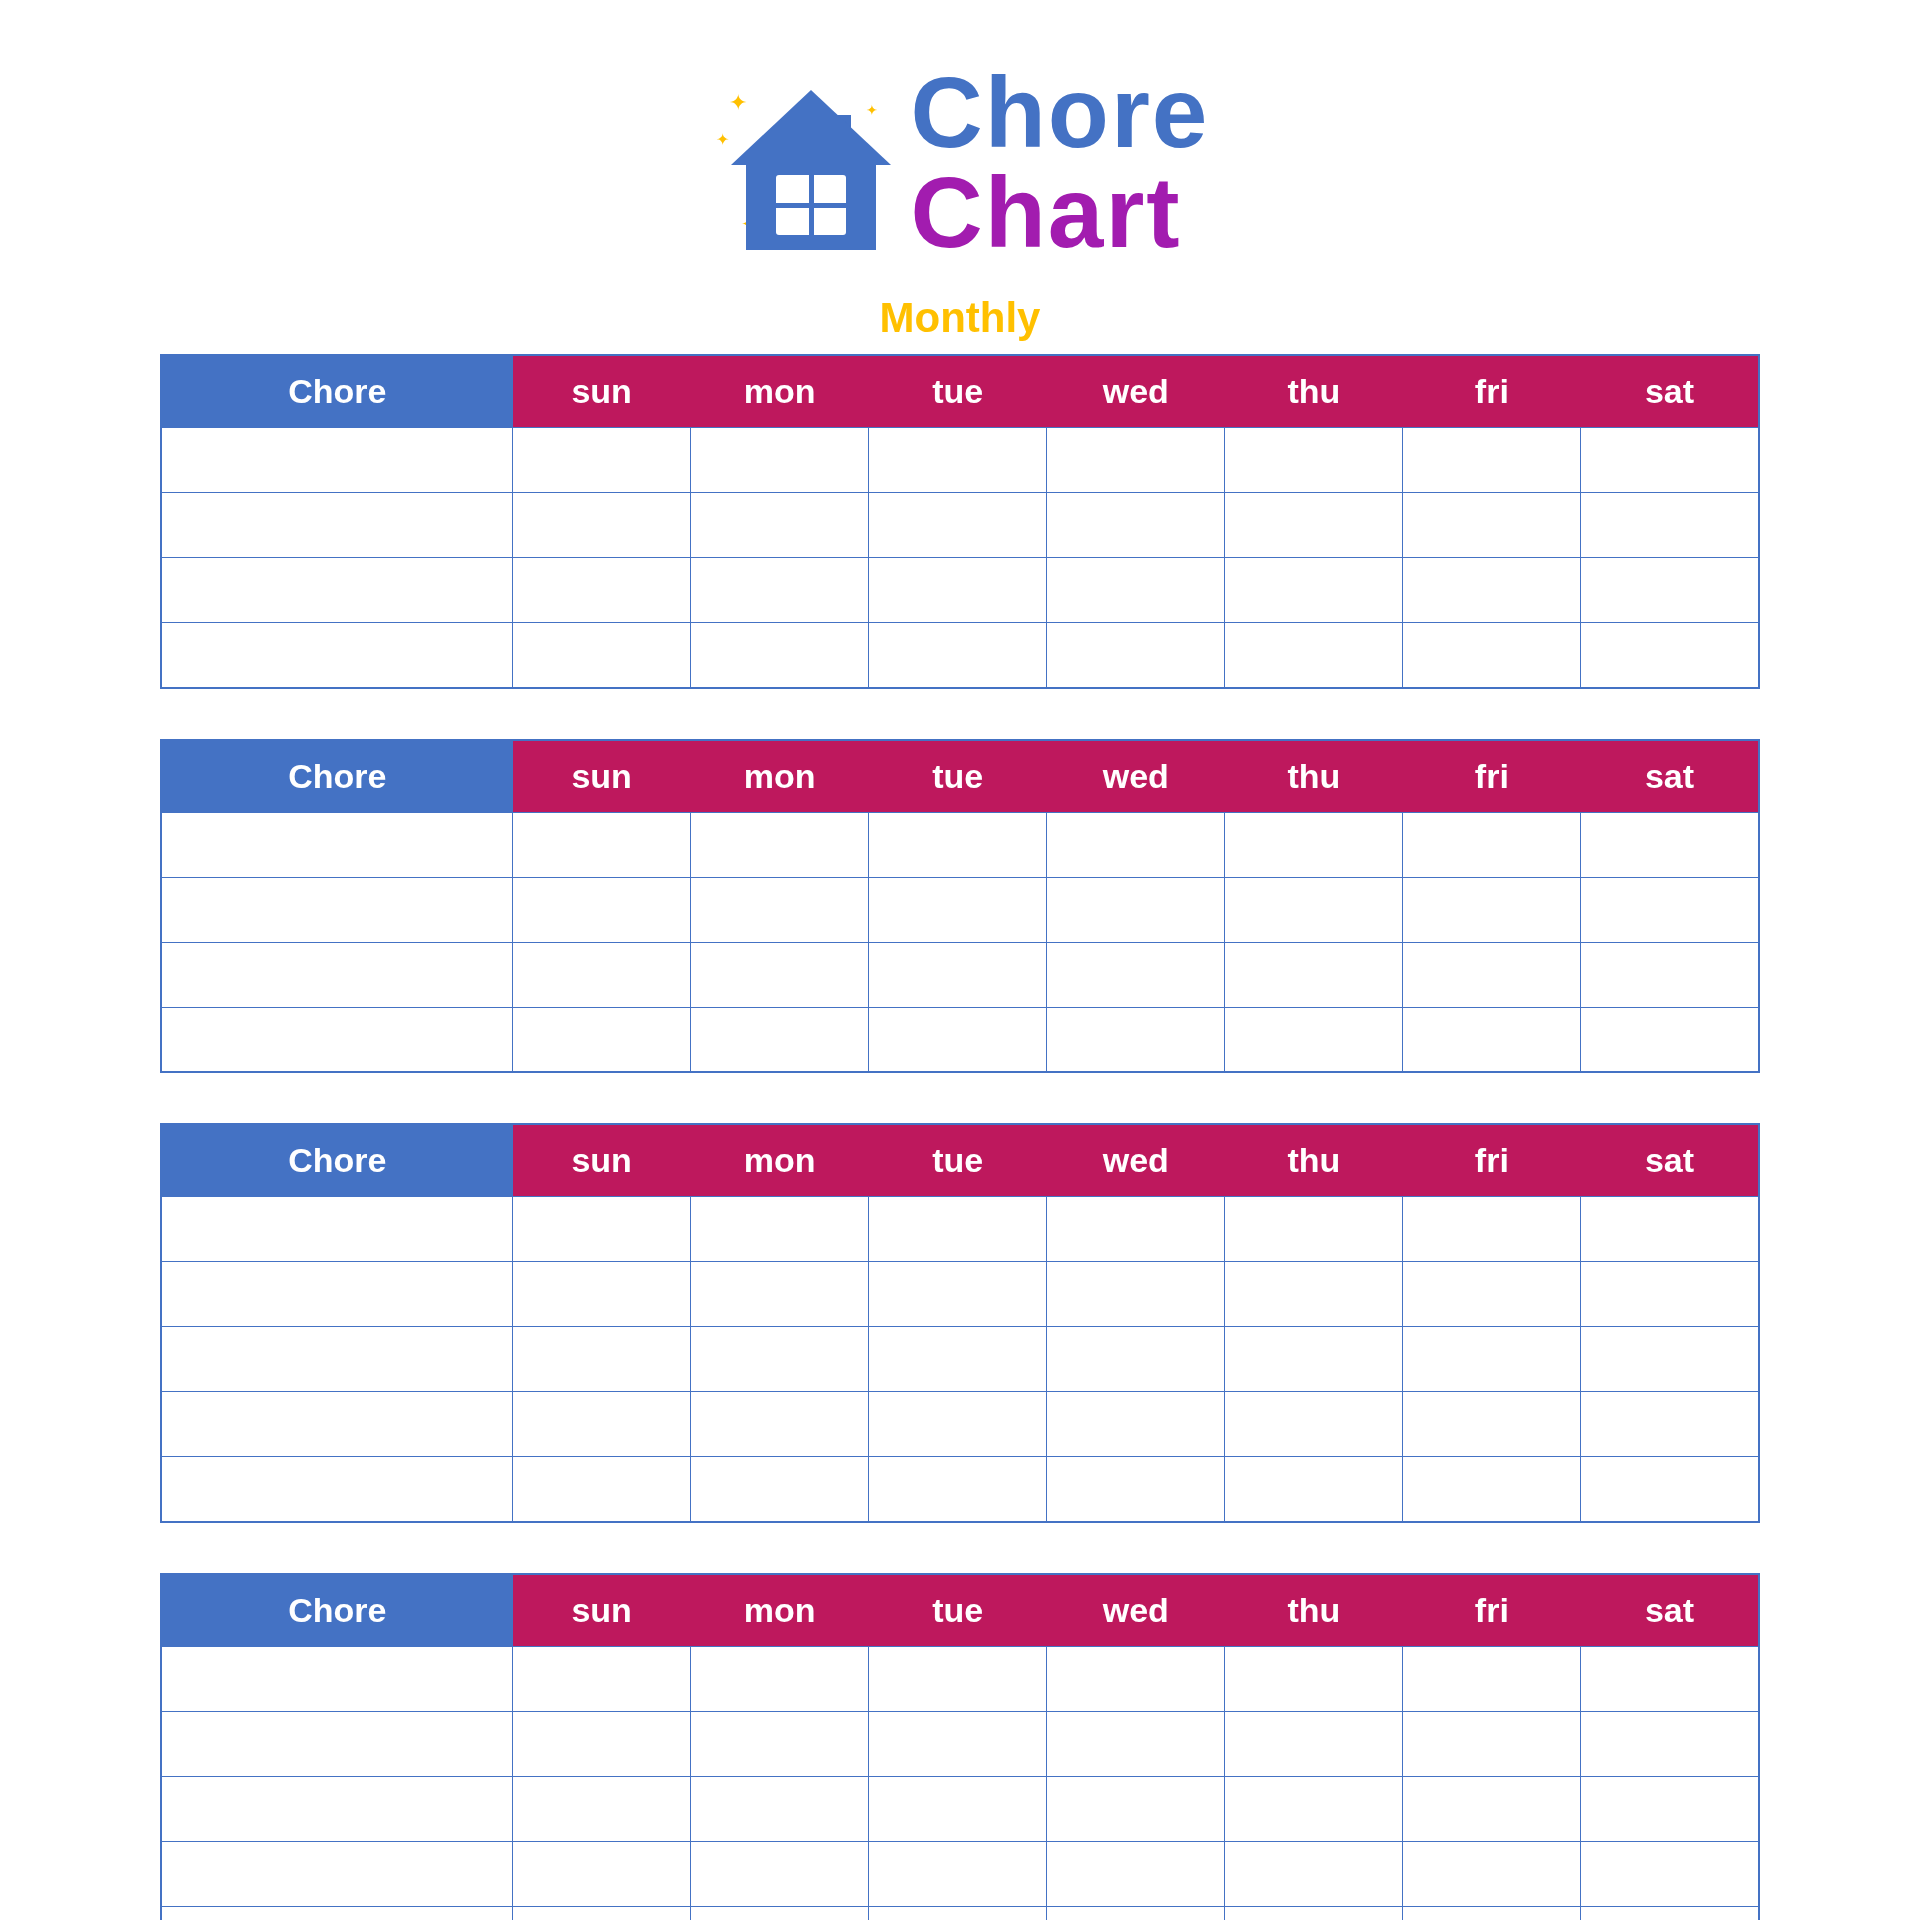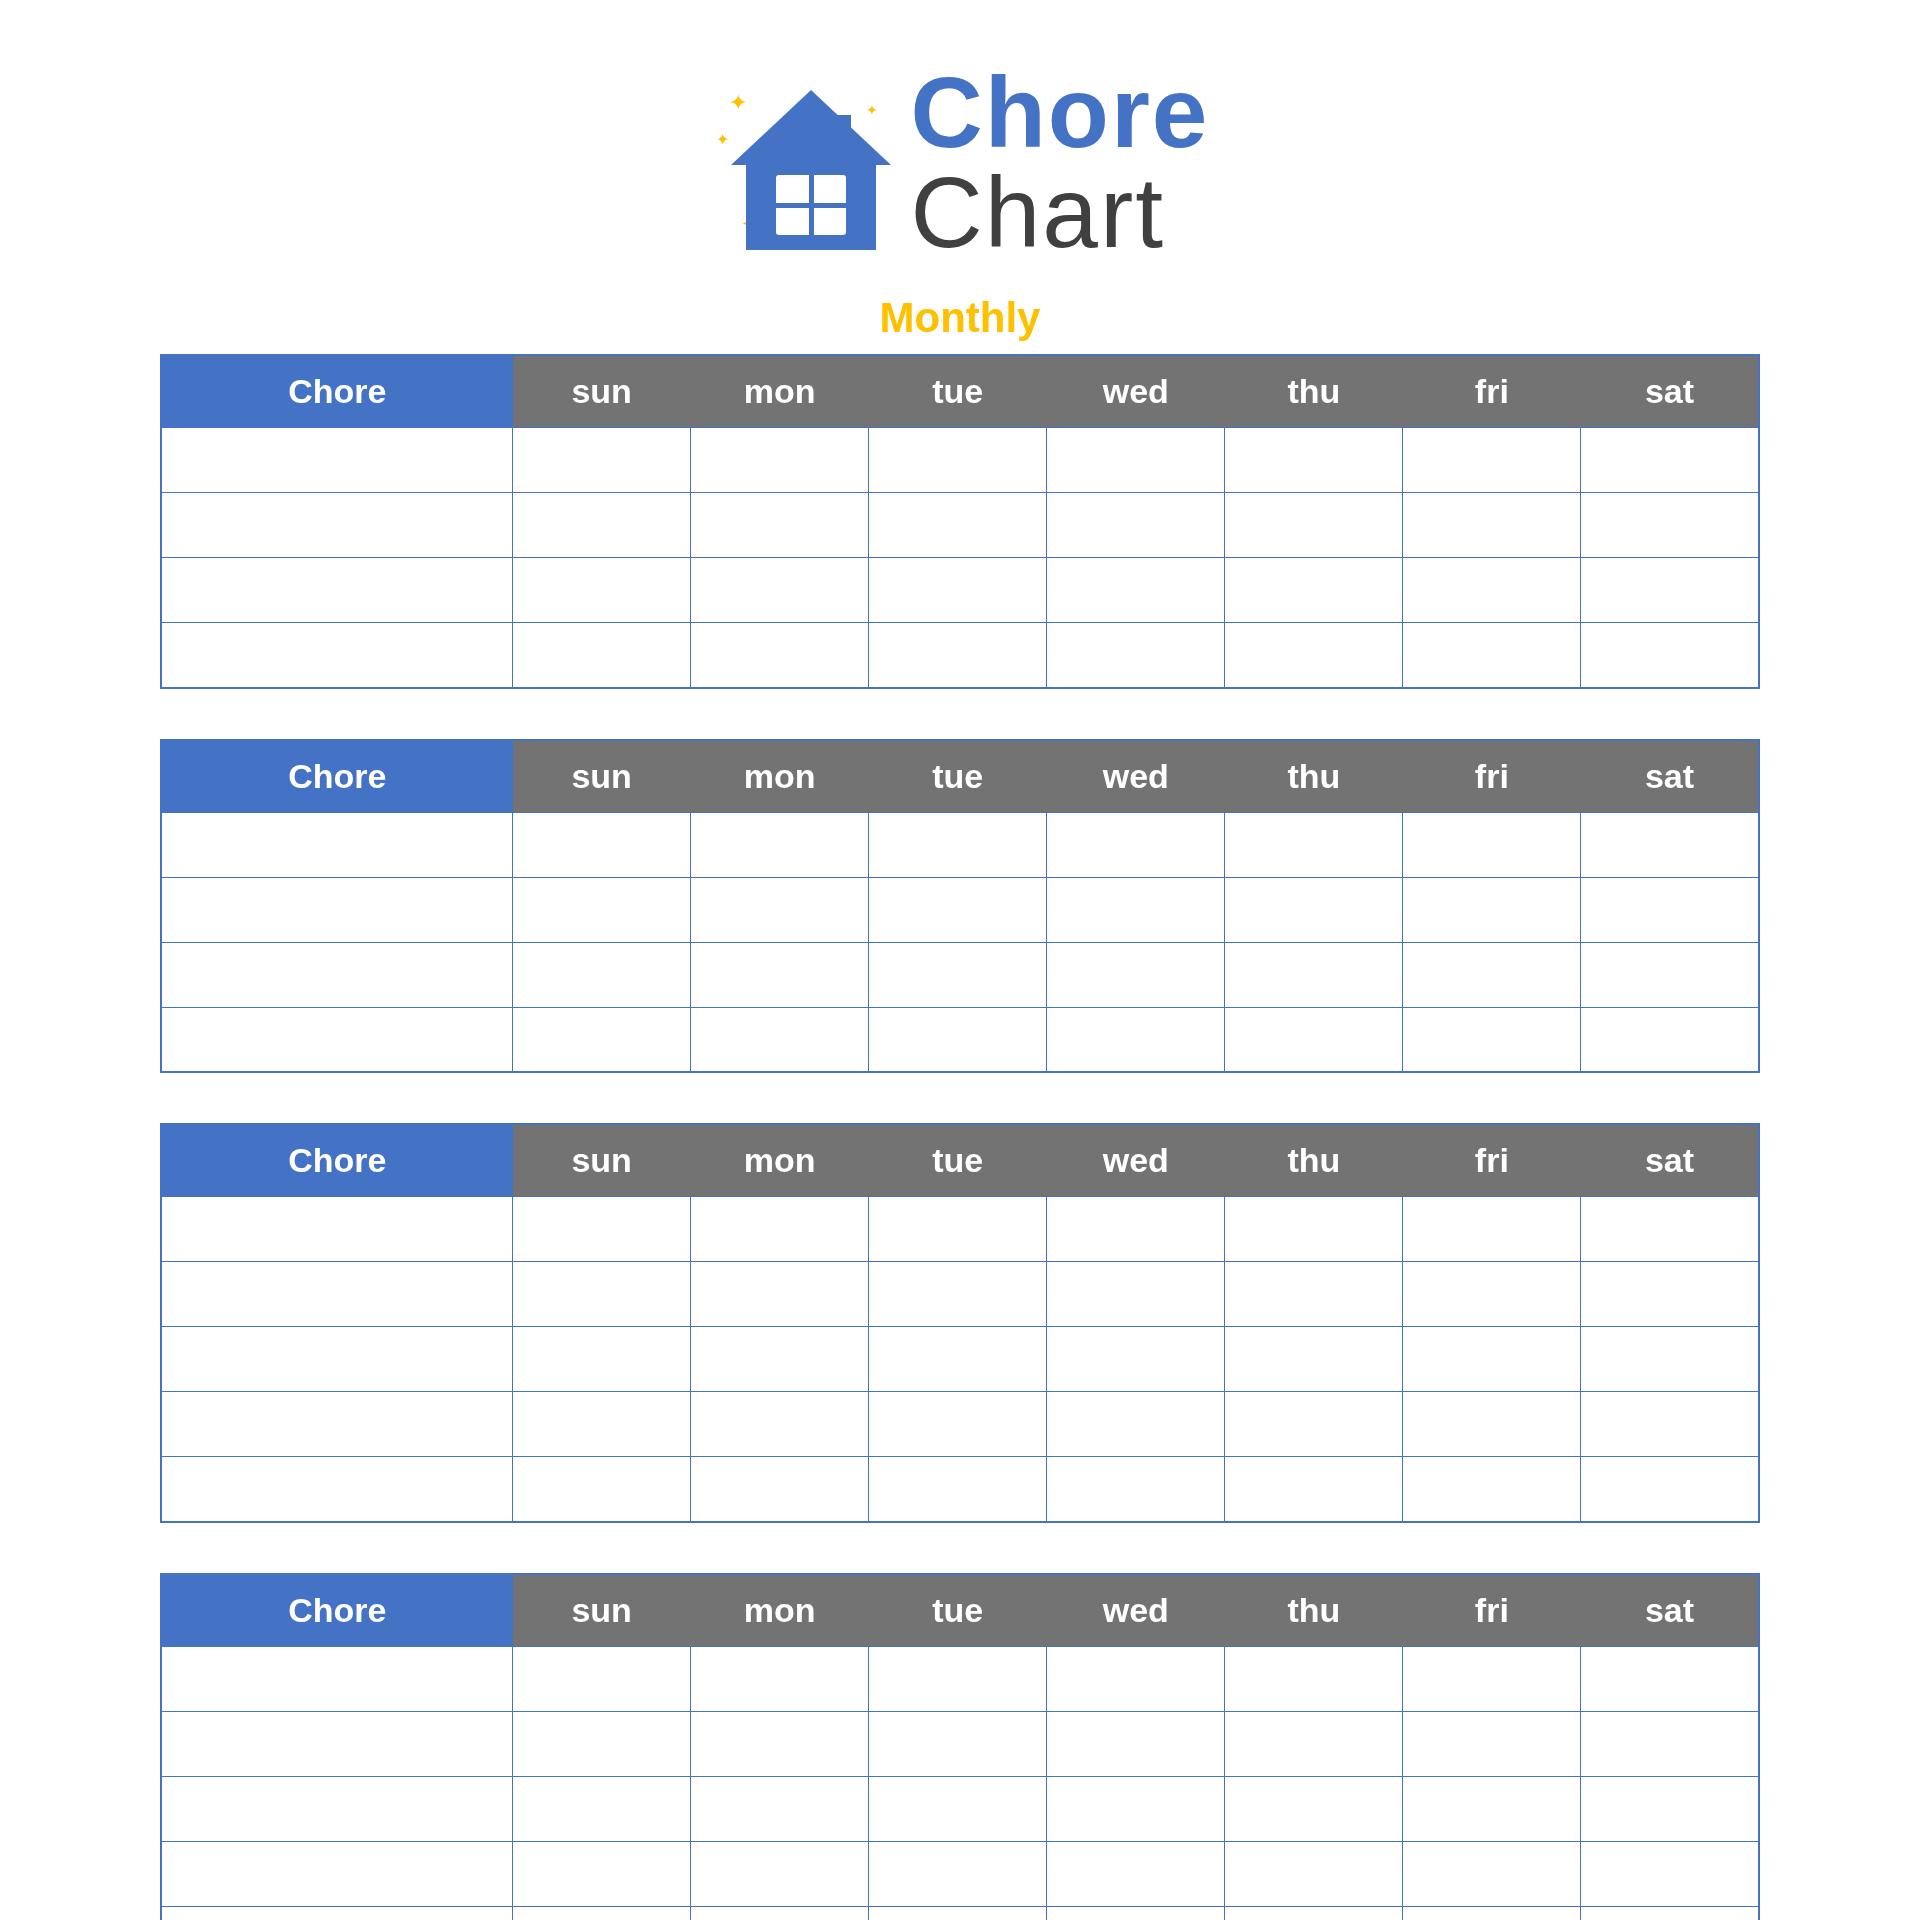--- a/index.html
+++ b/index.html
@@ -40,22 +40,22 @@
 
     .logo-chore {
       font-size: 100px;
       font-weight: 900;
       color: #4472C4;
       letter-spacing: 2px;
     }
 
     .logo-chart {
       font-size: 100px;
-      font-weight: 400;
-      color: #404040;
+      font-weight: 700;
+      color: #a21caf;
       letter-spacing: 2px;
     }
 
     .monthly-label {
       font-size: 42px;
       font-weight: bold;
       color: #FFC000;
       margin-bottom: 12px;
     }
 
@@ -77,21 +77,21 @@
       text-align: center;
       color: #ffffff;
     }
 
     .chore-table thead tr th.chore-col {
       background-color: #4472C4;
       width: 22%;
     }
 
     .chore-table thead tr th.day-col {
-      background-color: #737373;
+      background-color: #be185d;
       width: 11.14%;
     }
 
     .chore-table tbody tr td {
       border: 1.5px solid #4472C4;
       height: 65px;
       background-color: #ffffff;
     }
 
     .chore-table tbody tr td.chore-data {

